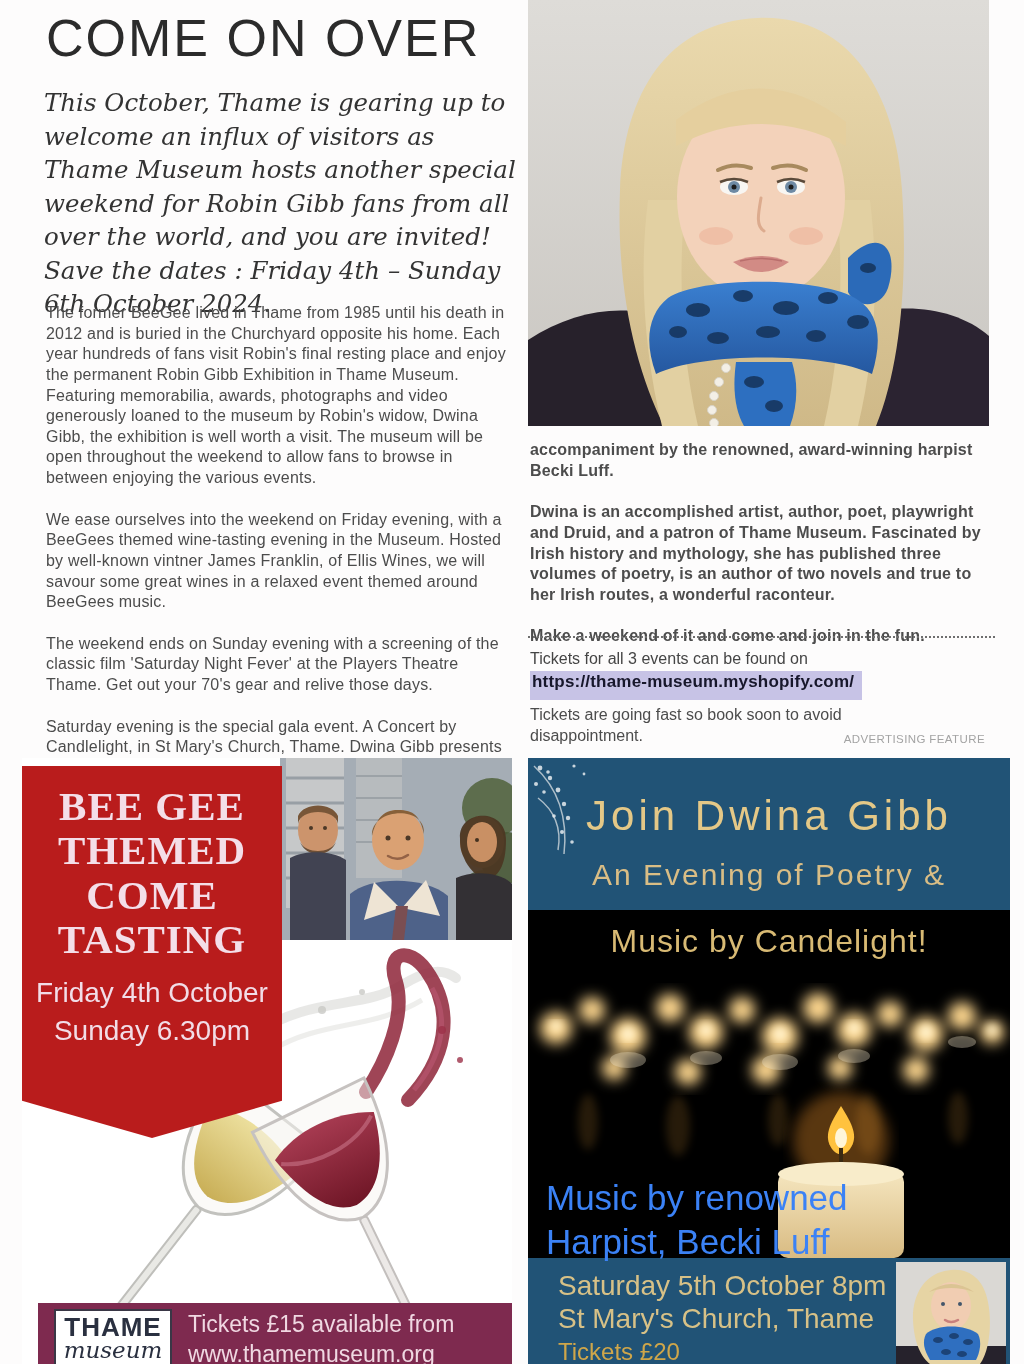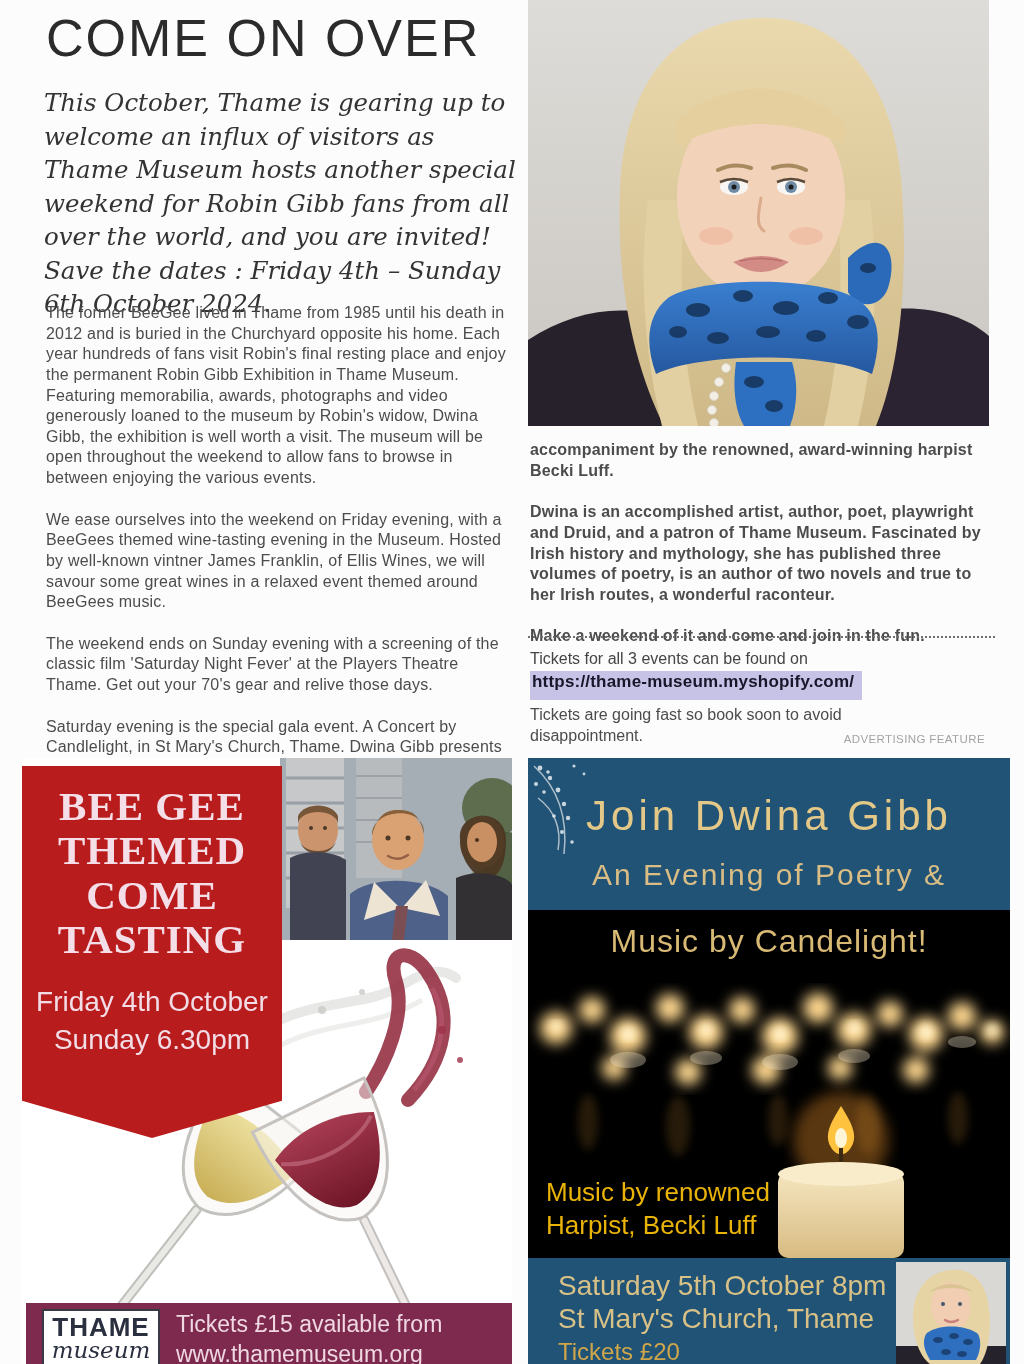--- a/index.html
+++ b/index.html
@@ -51,44 +51,44 @@
     position:absolute; left:0; top:8px; width:260px; height:372px; z-index:2;
     background:#b91c1c;
     clip-path:polygon(0 0,100% 0,100% 90%,50% 100%,0 90%);
   }
   .wine-title {
     margin-top:18px; text-align:center;
     font-family:"Liberation Serif", serif; font-weight:700;
     font-size:41px; line-height:1.08; color:#f4dee8; letter-spacing:1px;
   }
   .wine-dates {
-    margin-top:22px; text-align:center;
+    margin-top:13px; text-align:center;
     font-size:28px; line-height:1.35; color:#f2dde7;
   }
   .wine-glasses { position:absolute; left:0; top:182px; width:490px; height:363px; }
-  .wine-footer { position:absolute; left:4px; top:545px; width:490px; height:61px; background:#7e2a4f; }
+  .wine-footer { position:absolute; left:16px; top:545px; width:490px; height:61px; background:#7e2a4f; }
   .thame-logo {
     position:absolute; left:16px; top:6px; width:118px; height:64px;
     background:#ffffff; border:2px solid #3a3746; text-align:center; padding-top:3px;
   }
   .logo-thame { font-size:26px; font-weight:700; color:#2a3040; letter-spacing:1px; line-height:1; }
   .logo-museum { font-family:"DejaVu Serif", serif; font-style:italic; font-size:23px; color:#2a3040; margin-top:-3px; }
   .wine-tickets { position:absolute; left:150px; top:7px; font-size:23px; line-height:1.3; color:#f0d8e2; }
   
   .candle-poster { position:absolute; left:528px; top:758px; width:482px; height:622px; background:#050505; overflow:hidden; }
   .cp-top { position:absolute; left:0; top:0; width:482px; height:152px; background:#215376; }
   .cp-sprig { position:absolute; left:0; top:0; }
   .cp-title { position:absolute; left:0; top:34px; width:100%; text-align:center;
     font-size:42px; letter-spacing:4px; color:#e4c887; }
   .cp-sub { position:absolute; left:0; top:100px; width:100%; text-align:center;
     font-size:30px; letter-spacing:2px; color:#d9bd85; }
   .cp-sub2 { position:absolute; left:0; top:165px; width:100%; text-align:center;
     font-size:32px; letter-spacing:1px; color:#d8ba74; z-index:3; }
   .cp-candles { position:absolute; left:0; top:152px; width:482px; height:348px; }
-  .cp-music { position:absolute; left:18px; top:418px; font-size:26px; line-height:1.25; color:#eab308; z-index:3; }
+  .cp-music { position:absolute; left:18px; top:418px; font-size:35px; line-height:1.25; color:#3b82f6; z-index:3; }
   .cp-bottom { position:absolute; left:0; top:500px; width:482px; height:106px; background:#215376; }
   .cp-date   { position:absolute; left:30px; top:12px;  font-size:28px; color:#d7c187; }
   .cp-venue  { position:absolute; left:30px; top:45px;  font-size:28px; color:#d7c187; }
   .cp-tix    { position:absolute; left:30px; top:80px;  font-size:24px; color:#cfa64a; }
   .cp-inset  { position:absolute; left:368px; top:4px; width:110px; height:102px; }
 </style>
 </head>
 <body>
 
 <div class="page">

